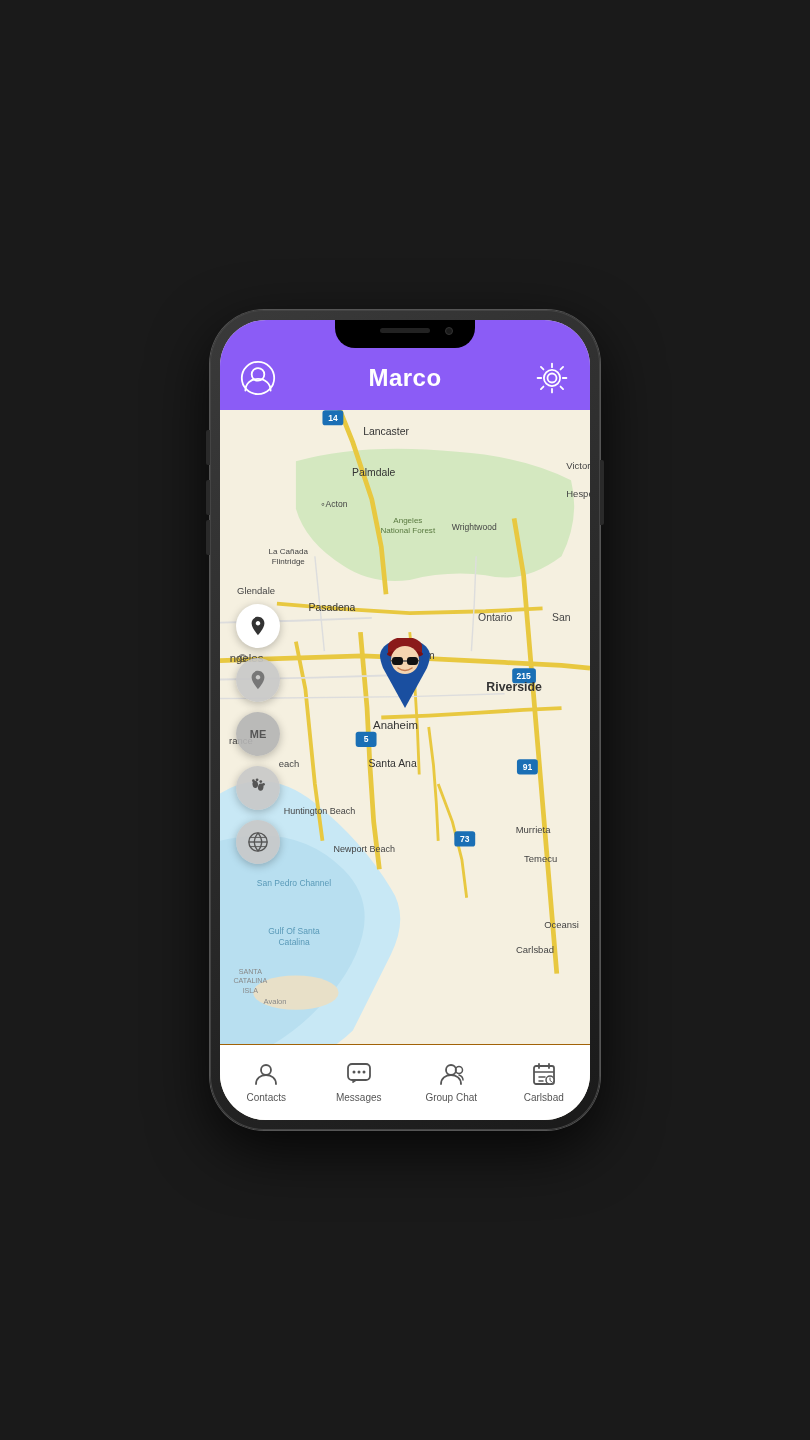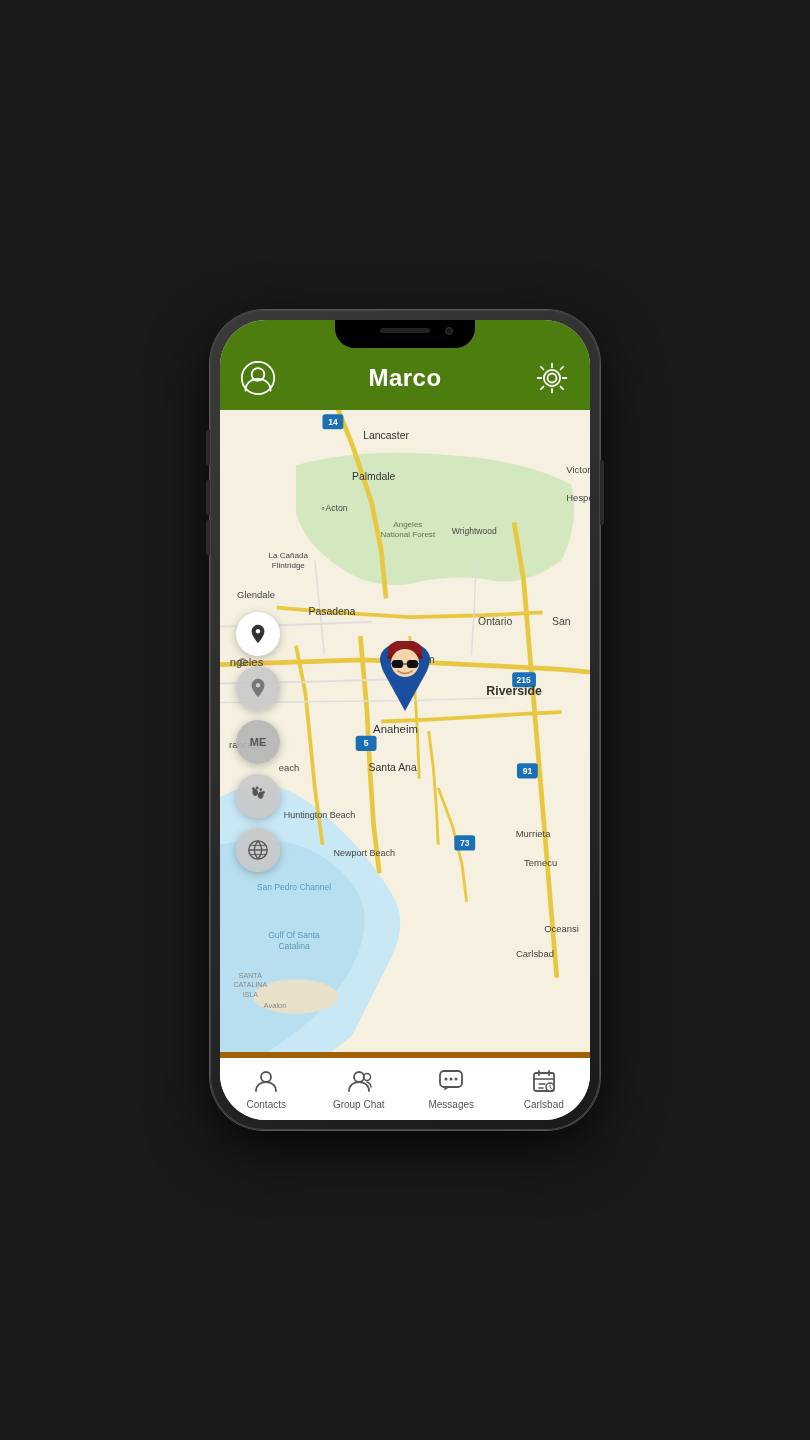--- a/index.html
+++ b/index.html
@@ -93,21 +93,21 @@
     .screen {
       width: 100%;
       height: 100%;
       display: flex;
       flex-direction: column;
       background: #f0ede0;
     }
 
     
     .header {
-      background: #4d7c0f;
+      background: #8b5cf6;
       padding: 40px 20px 14px;
       display: flex;
       align-items: center;
       justify-content: space-between;
       flex-shrink: 0;
       z-index: 10;
       gap: 6px;
     }
 
     .header-icon {
@@ -175,25 +175,25 @@
       transform: translateX(-50%);
       z-index: 30;
       display: flex;
       flex-direction: column;
       align-items: center;
     }
 
     
     .tab-bar {
       background: white;
-      border-top: 6px solid #a16207;
+      border-top: 1px solid #a16207;
       display: flex;
       align-items: stretch;
       flex-shrink: 0;
-      height: 68px;
+      height: 76px;
       padding-bottom: 10px;
     }
 
     .tab-item {
       flex: 1;
       display: flex;
       flex-direction: column;
       align-items: center;
       justify-content: center;
       gap: 4px;
@@ -414,37 +414,37 @@
         <div class="tab-item">
           <svg class="tab-icon" viewBox="0 0 28 28" fill="none">
             <circle cx="14" cy="10" r="5" stroke="#555" stroke-width="1.8"></circle>
             <path d="M4 24c0-5.5 4.5-9 10-9s10 3.5 10 9" stroke="#555" stroke-width="1.8" stroke-linecap="round"></path>
           </svg>
           <span class="tab-label">Contacts</span>
         </div>
 
         <div class="tab-item">
           <svg class="tab-icon" viewBox="0 0 28 28" fill="none">
-            <circle cx="14" cy="10" r="5" stroke="#555" stroke-width="1.8"></circle>
-            <circle cx="22" cy="10" r="3.5" stroke="#555" stroke-width="1.5"></circle>
-            <path d="M4 24c0-5.5 4.5-9 10-9s10 3.5 10 9" stroke="#555" stroke-width="1.8" stroke-linecap="round"></path>
-            <path d="M22 15c2.5 1 4 3 4 5" stroke="#555" stroke-width="1.5" stroke-linecap="round"></path>
-          </svg>
-          <span class="tab-label">Group Chat</span>
-        </div>
-
-        <div class="tab-item">
-          <svg class="tab-icon" viewBox="0 0 28 28" fill="none">
             <rect x="3" y="4" width="22" height="16" rx="4" stroke="#555" stroke-width="1.8"></rect>
             <path d="M8 22l3-2h9" stroke="#555" stroke-width="1.8" stroke-linecap="round"></path>
             <circle cx="9" cy="12" r="1.5" fill="#555"></circle>
             <circle cx="14" cy="12" r="1.5" fill="#555"></circle>
             <circle cx="19" cy="12" r="1.5" fill="#555"></circle>
           </svg>
           <span class="tab-label">Messages</span>
+        </div>
+
+        <div class="tab-item">
+          <svg class="tab-icon" viewBox="0 0 28 28" fill="none">
+            <circle cx="14" cy="10" r="5" stroke="#555" stroke-width="1.8"></circle>
+            <circle cx="22" cy="10" r="3.5" stroke="#555" stroke-width="1.5"></circle>
+            <path d="M4 24c0-5.5 4.5-9 10-9s10 3.5 10 9" stroke="#555" stroke-width="1.8" stroke-linecap="round"></path>
+            <path d="M22 15c2.5 1 4 3 4 5" stroke="#555" stroke-width="1.5" stroke-linecap="round"></path>
+          </svg>
+          <span class="tab-label">Group Chat</span>
         </div>
 
 
         <div class="tab-item">
           <svg class="tab-icon" viewBox="0 0 28 28" fill="none">
             <rect x="4" y="6" width="20" height="18" rx="2" stroke="#555" stroke-width="1.8"></rect>
             <path d="M9 4v4M19 4v4" stroke="#555" stroke-width="1.8" stroke-linecap="round"></path>
             <path d="M4 12h20" stroke="#555" stroke-width="1.5"></path>
             <path d="M9 17h6M9 21h4" stroke="#555" stroke-width="1.5" stroke-linecap="round"></path>
             <circle cx="20" cy="20" r="4" fill="white" stroke="#555" stroke-width="1.5"></circle>

